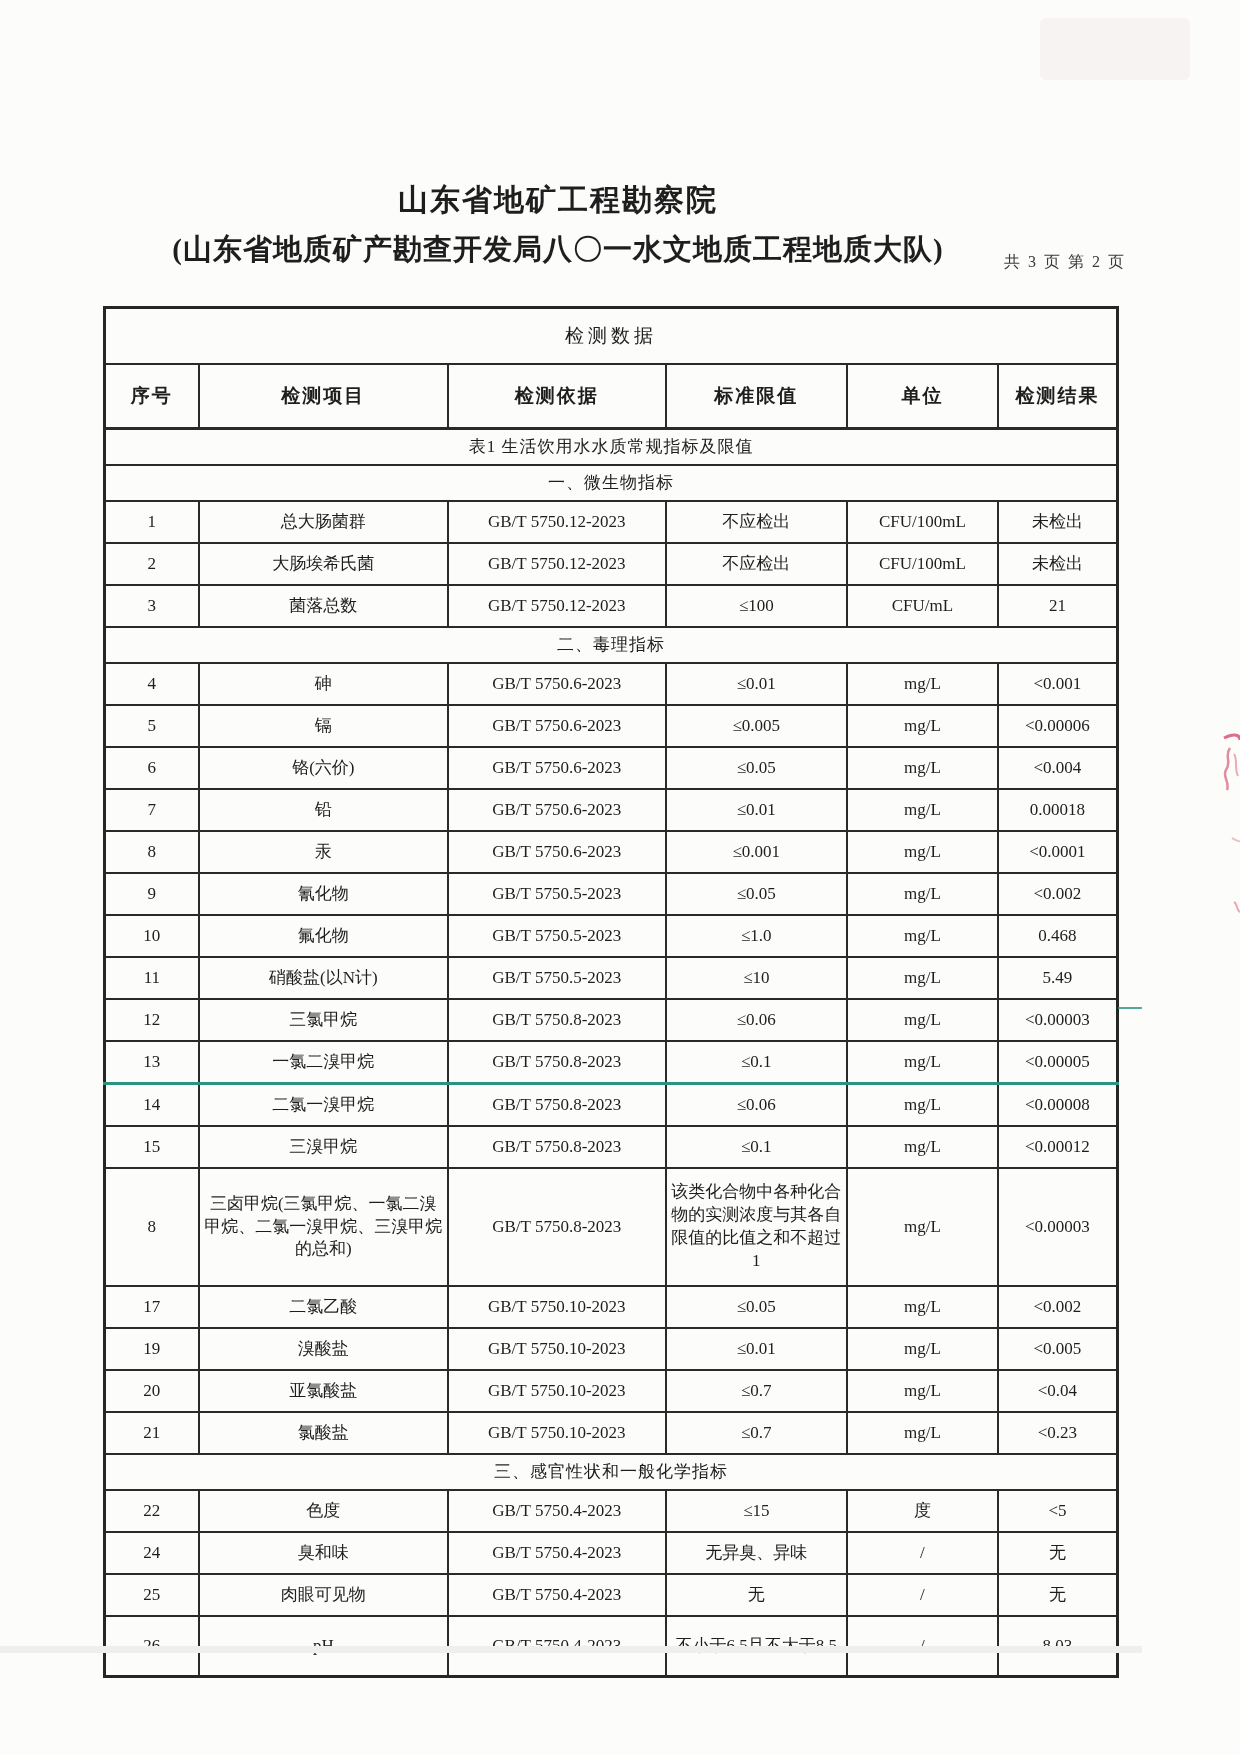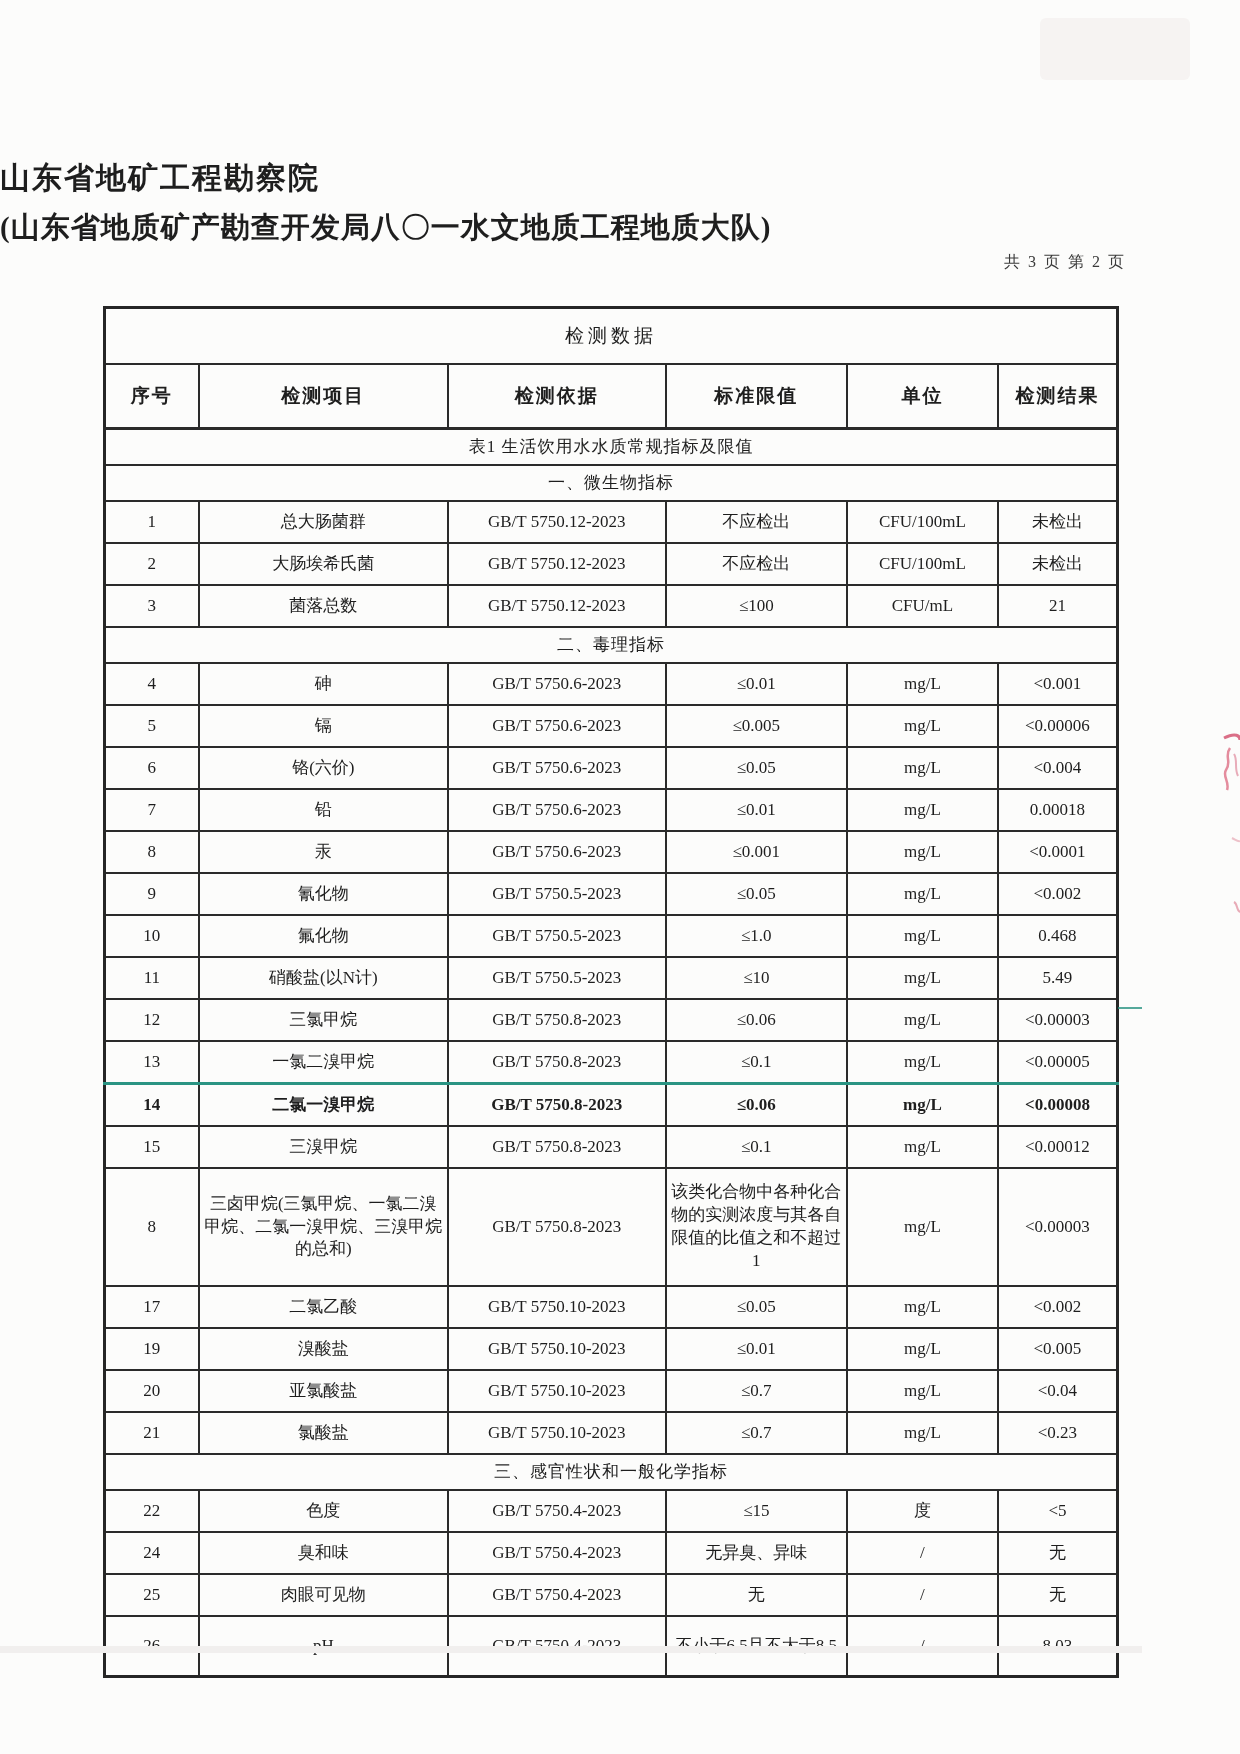--- a/index.html
+++ b/index.html
@@ -6,22 +6,22 @@
   .page {
     position:relative;
     width:1240px; height:1754px;
     margin:0 auto;
     background:#fcfcfb;
     font-family:"Liberation Serif","DejaVu Serif",serif;
     color:#1e1e1e;
     overflow:hidden;
   }
   .doc-header {
-    position:absolute; top:158px; left:0; width:1116px;
-    text-align:left;
+    position:absolute; top:180px; left:0; width:1116px;
+    text-align:center;
   }
   .org-name { font-size:30px; font-weight:bold; letter-spacing:2px; }
   .org-subtitle { font-size:29px; font-weight:bold; margin-top:9px; letter-spacing:1px; }
   .page-marker {
     position:absolute; top:252px; right:114px;
     font-size:16px; letter-spacing:2px; color:#3a3a3a;
   }
   .table-wrap { position:absolute; top:306px; left:103px; width:1016px; }
   table.results {
     width:100%; border-collapse:collapse; table-layout:fixed;
@@ -34,21 +34,21 @@
     padding:2px 4px;
     line-height:1.35;
     word-break:break-all;
   }
   tr.caption-row td { height:50px; font-size:19px; letter-spacing:4px; }
   tr.header-row th { height:58px; font-size:19px; letter-spacing:2px; border-bottom-width:3px;font-weight:bold; }
   tr.span-row td { height:30px; letter-spacing:1px; }
   tr.data-row td { height:36px; }
   tr.tall-xl td { height:112px; }
   tr.tall-md td { height:54px; }
-  tr.green-top td { border-top:3px solid #2a9483;font-weight:bold; }
+  tr.green-top td { border-top:3px solid #2a9483; }
   
   .seal-mark { position:absolute; right:0; top:726px; width:24px; height:200px; }
   .blotch {
     position:absolute; left:1040px; top:18px; width:150px; height:62px;
     background:#f6f3f2; border-radius:6px;
   }
   .scan-band {
     position:absolute; left:0; top:1646px; width:1142px; height:7px;
     background:#f1efee;
   }

